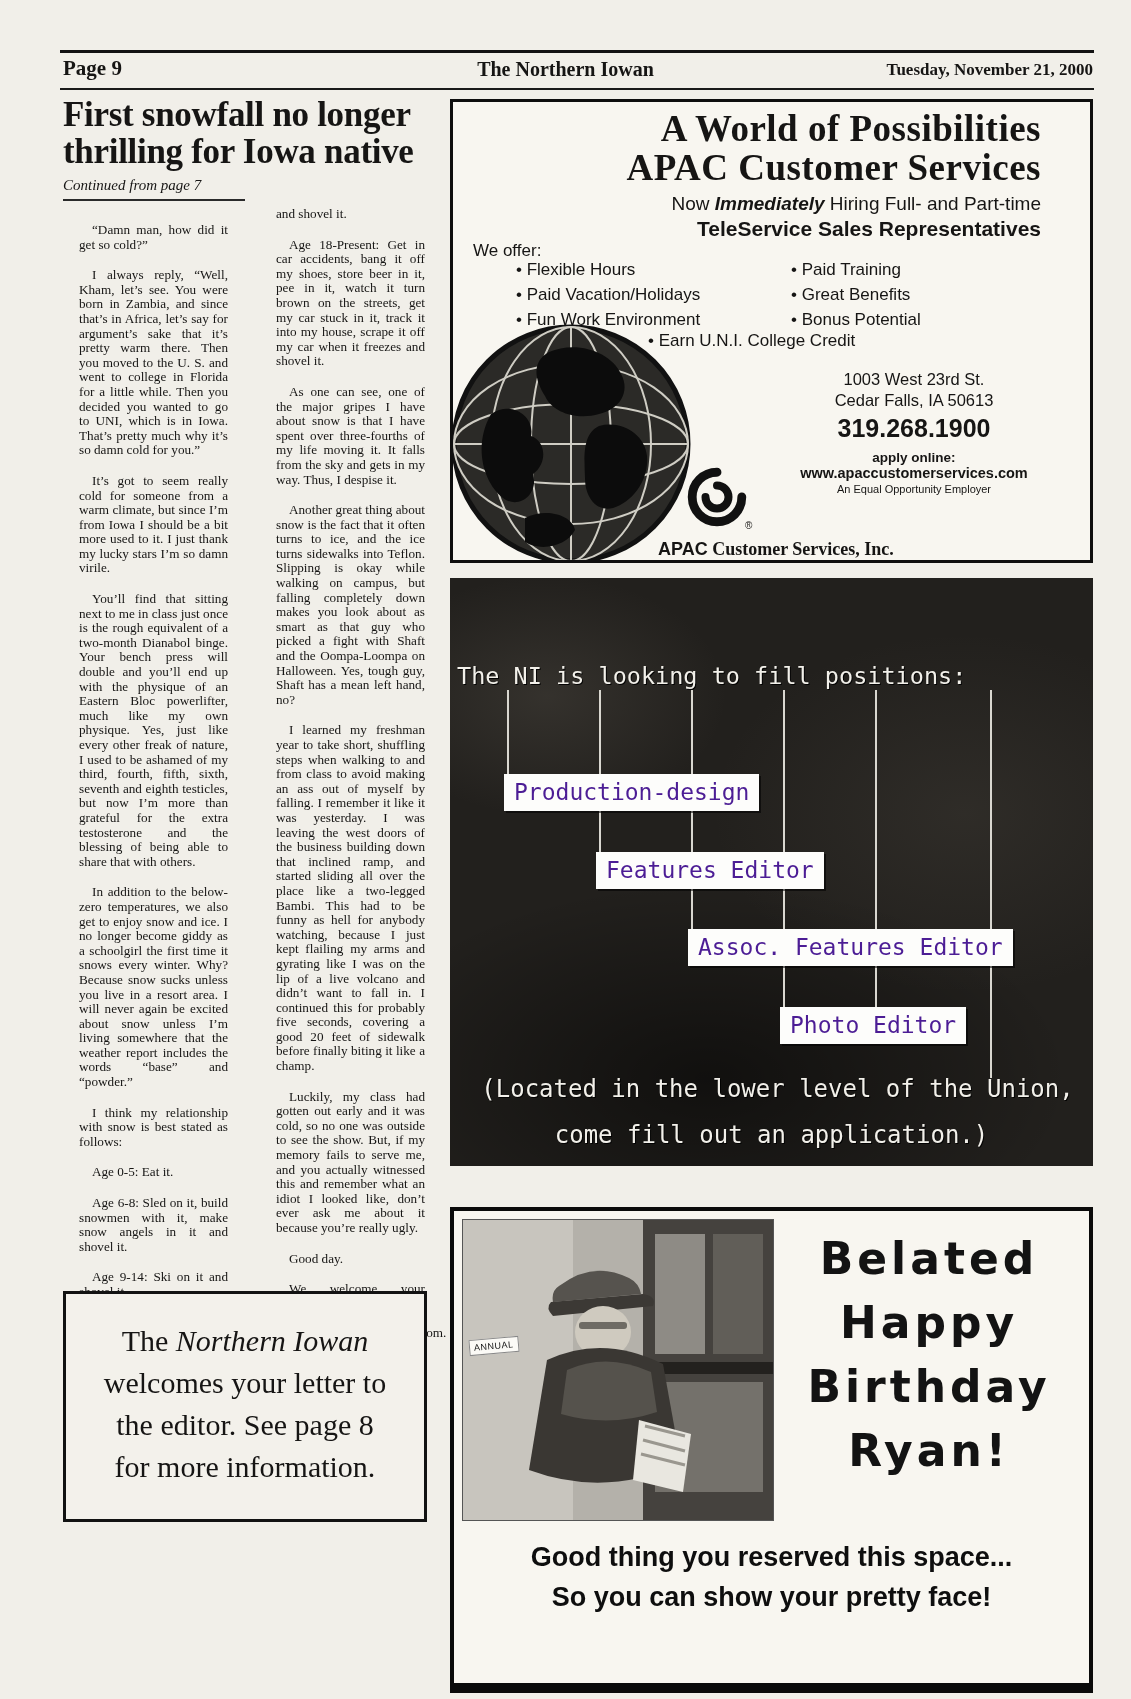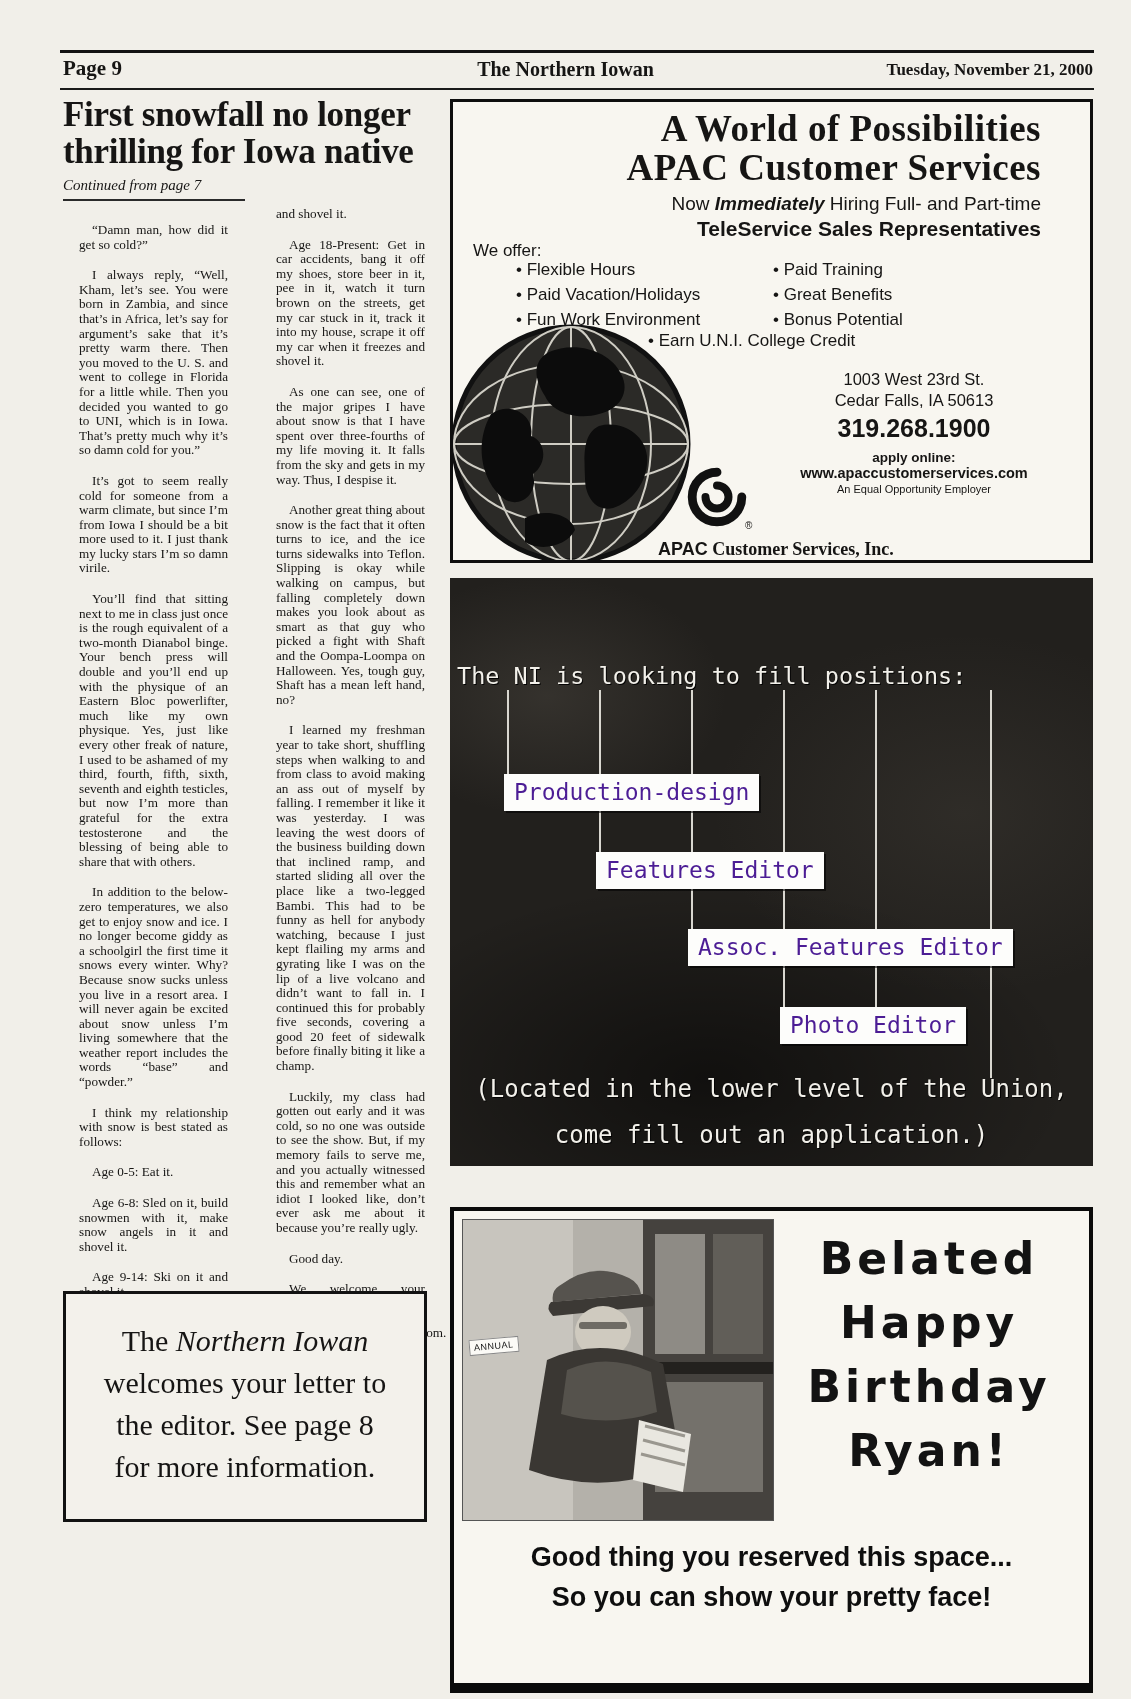--- a/index.html
+++ b/index.html
@@ -42,21 +42,21 @@
   }
   .apac-center { left:8px; top:0; width:580px; text-align:right; }
   .apac-title1 { top:5px; font-family:"Liberation Serif",serif; font-weight:bold; font-size:37px; letter-spacing:0.5px; }
   .apac-title2 { top:44px; font-family:"Liberation Serif",serif; font-weight:bold; font-size:37px; letter-spacing:0.5px; }
   .apac-hiring { top:91px; font-size:19px; }
   .apac-hiring .emph { font-weight:bold; font-style:italic; }
   .apac-position { top:115px; font-size:21px; font-weight:bold; }
   .apac-offer { left:20px; top:139px; font-size:17px; }
   .apac-bullets { top:155px; font-size:17px; line-height:25px; }
   .apac-bullets-left { left:63px; }
-  .apac-bullets-right { left:320px; }
+  .apac-bullets-right { left:338px; }
   .apac-bullets div::before, .apac-credit::before { content:"• "; }
   .apac-credit { left:195px; top:229px; font-size:17px; z-index:3; }
   .apac-globe { left:-4px; top:220px; width:244px; height:244px; z-index:1; }
   .apac-right { left:296px; top:262px; width:330px; text-align:center; z-index:2; }
   .apac-pay { font-size:16px; }
   .apac-pay .amount { font-size:30px; font-weight:bold; }
   .apac-pay .suffix { font-size:21px; font-weight:bold; }
   .apac-addr { font-size:16.5px; line-height:21px; margin-top:5px; }
   .apac-phone { font-size:25px; font-weight:bold; margin-top:3px; }
   .apac-apply { font-size:13.5px; font-weight:bold; margin-top:7px; }
@@ -220,21 +220,21 @@
     <div class="abs ni-line" style="left:241px; height:241px;"></div>
     <div class="abs ni-line" style="left:333px; height:319px;"></div>
     <div class="abs ni-line" style="left:425px; height:352px;"></div>
     <div class="abs ni-line" style="left:540px; height:388px;"></div>
 
     <div class="abs ni-box" style="left:54px;  top:196px;">Production-design</div>
     <div class="abs ni-box" style="left:146px; top:274px;">Features Editor</div>
     <div class="abs ni-box" style="left:238px; top:351px;">Assoc. Features Editor</div>
     <div class="abs ni-box" style="left:330px; top:429px;">Photo Editor</div>
 
-    <div class="abs ni-footer" style="top:497px;">(Located in the lower level of the Union,</div>
+    <div class="abs ni-footer" style="top:497px;margin-left:6px;">(Located in the lower level of the Union,</div>
     <div class="abs ni-footer" style="top:543px;">come fill out an application.)</div>
   </div>
 
   <div class="abs bday-ad">
     <div class="abs bday-photo">
       <svg viewBox="0 0 312 302" width="312" height="302" preserveAspectRatio="none">
         <rect x="0" y="0" width="312" height="302" fill="#b4b1aa"></rect>
         <rect x="0" y="0" width="110" height="302" fill="#c8c5be"></rect>
         <rect x="180" y="0" width="132" height="302" fill="#45423e"></rect>
         <rect x="192" y="14" width="50" height="120" fill="#8e8b85"></rect>

